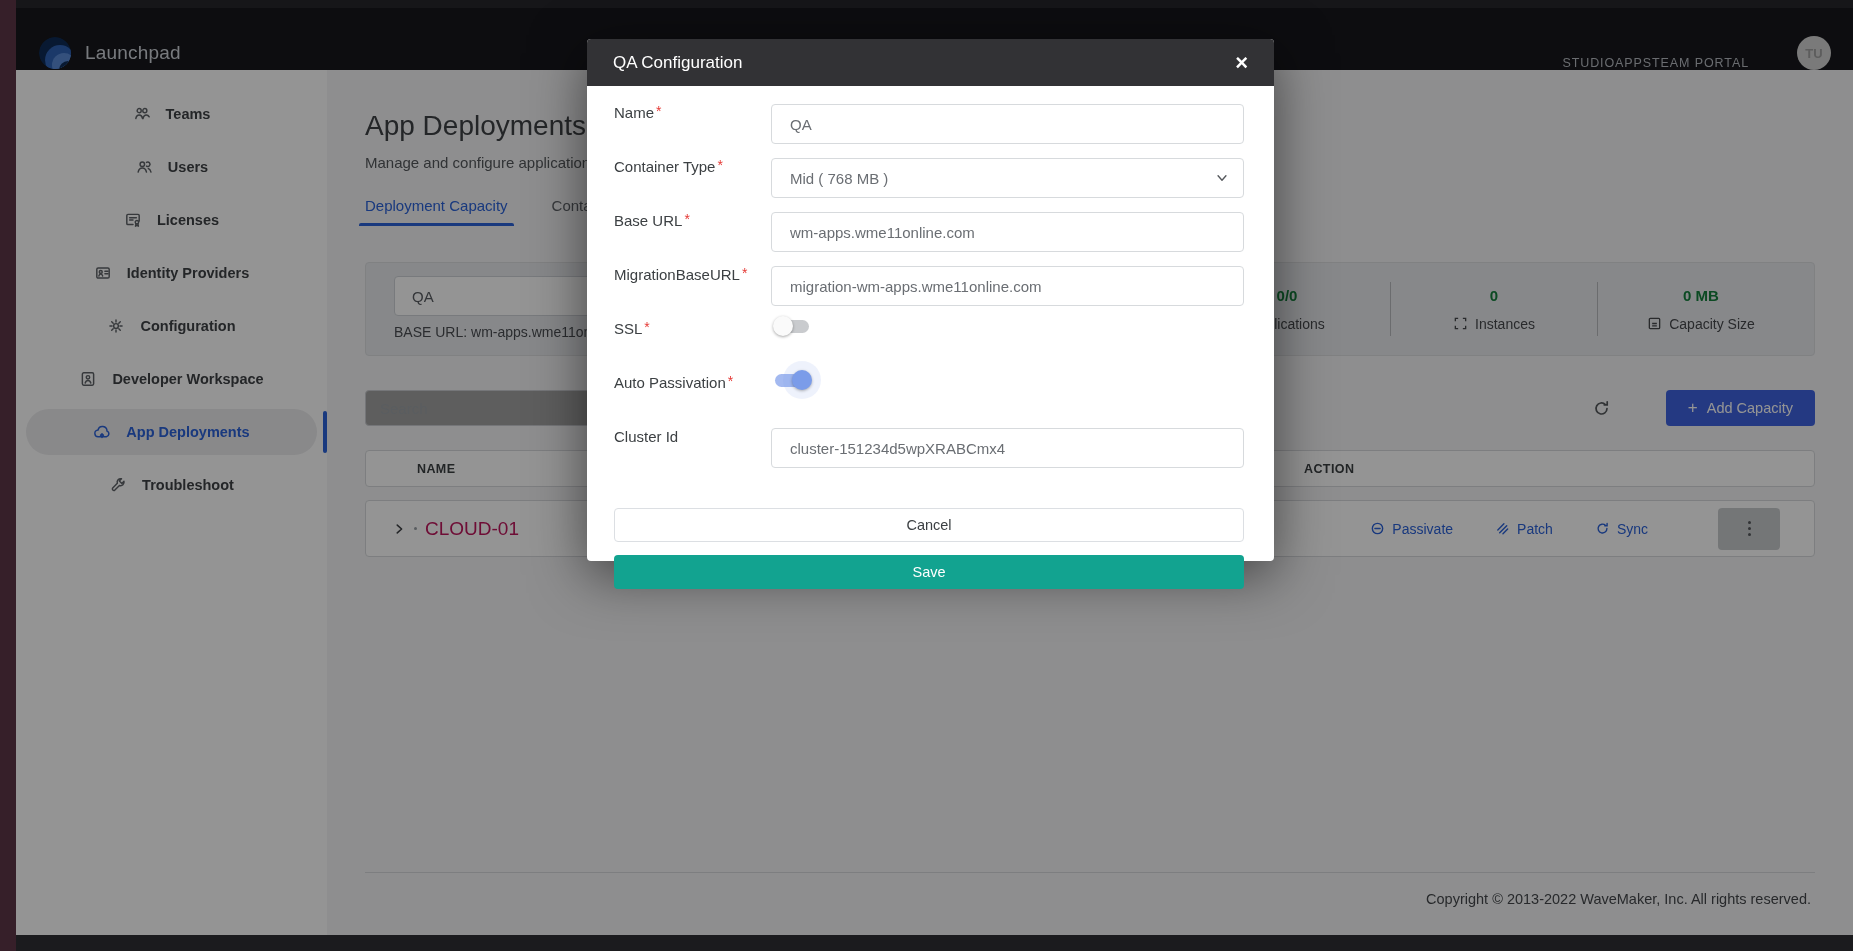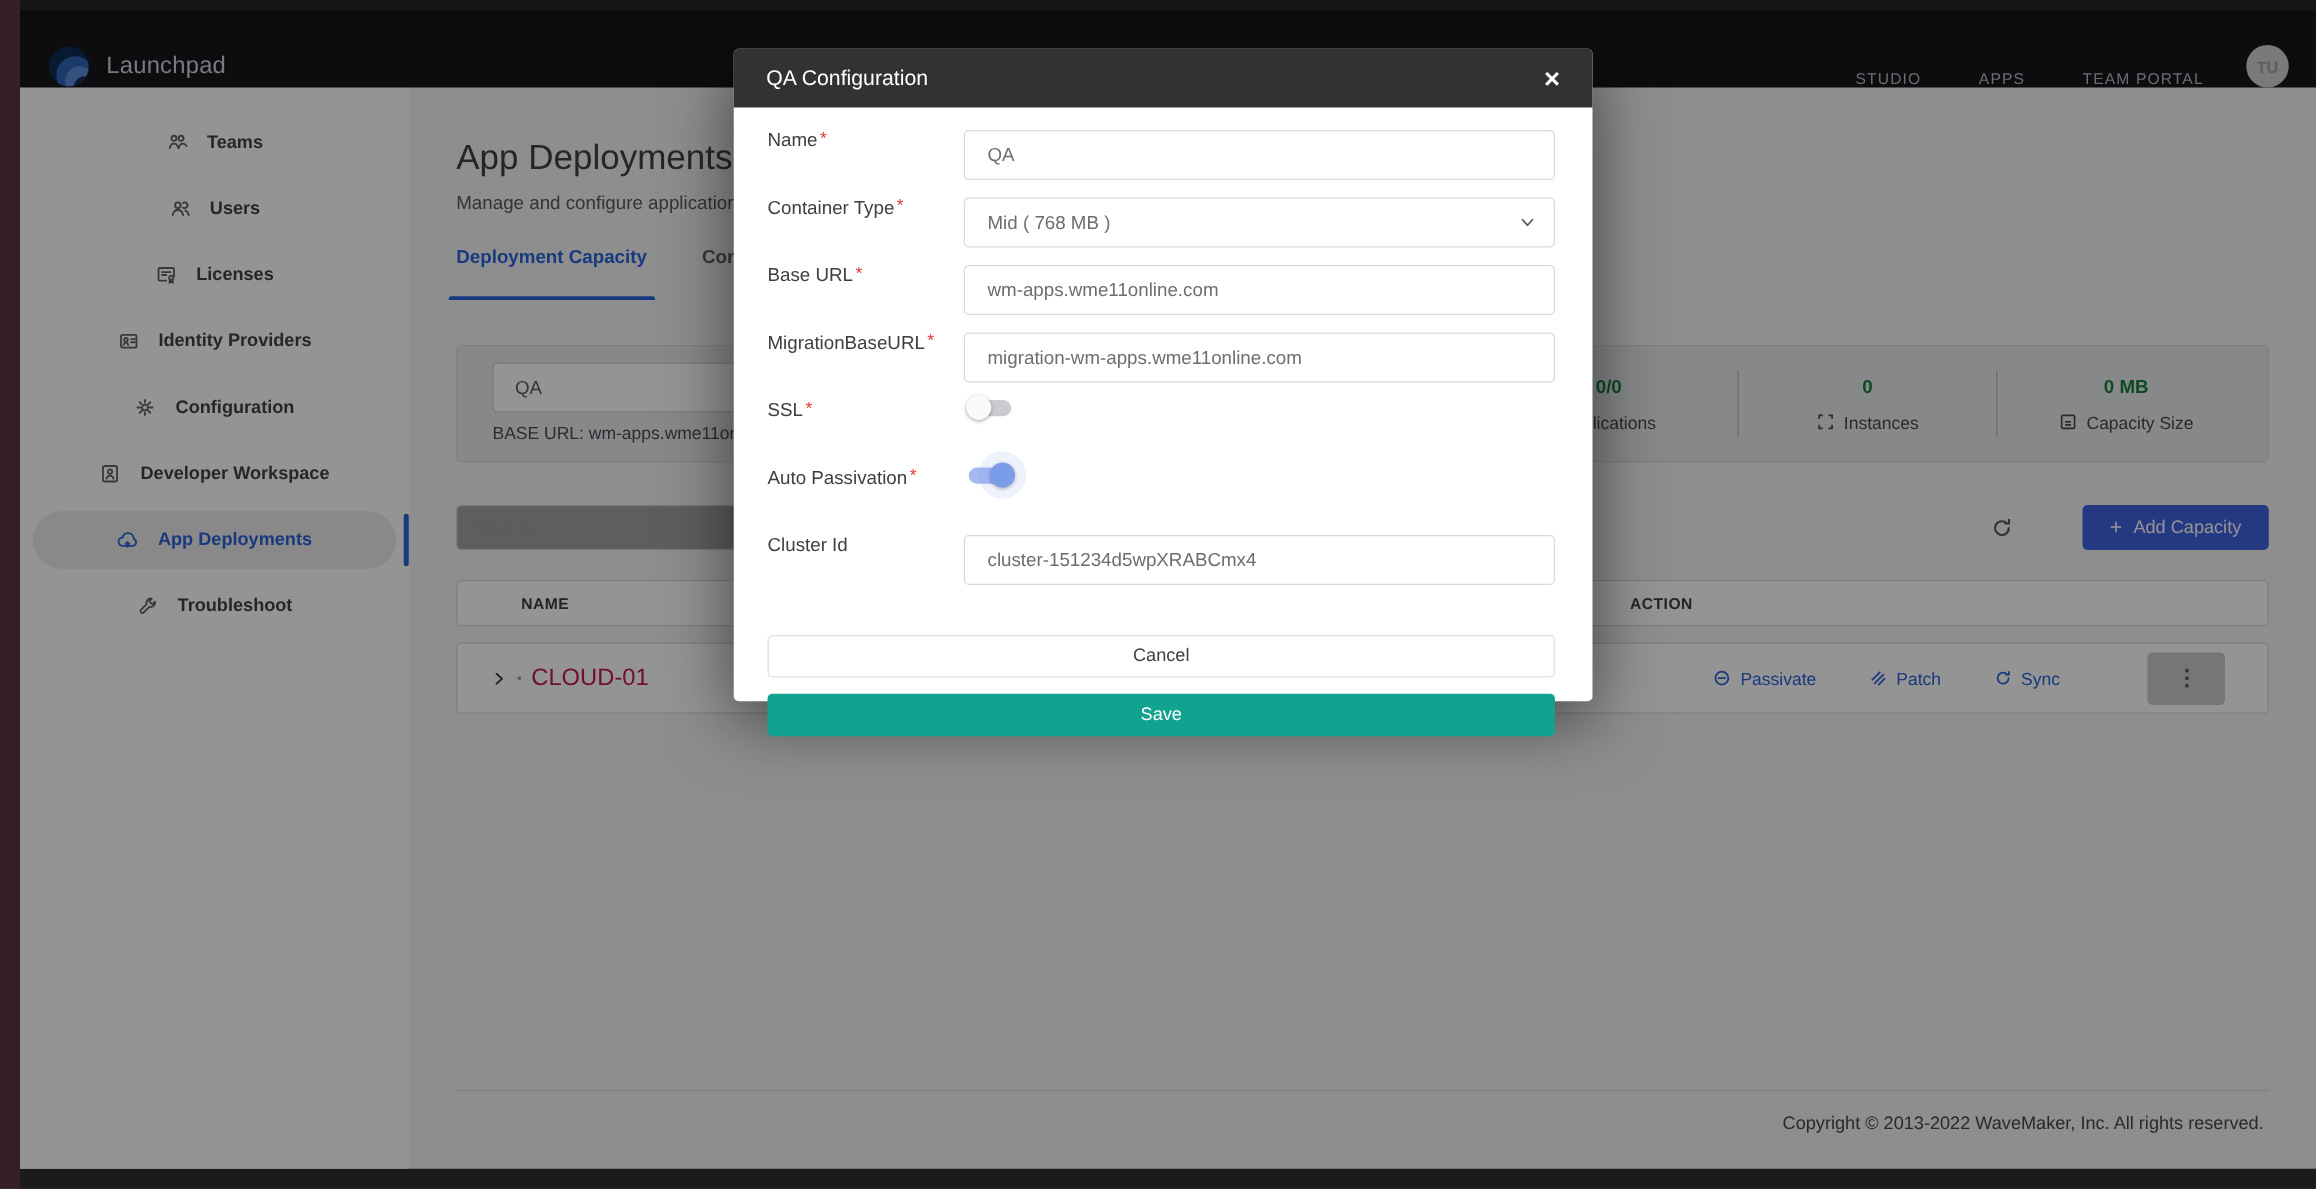--- a/index.html
+++ b/index.html
@@ -11,38 +11,38 @@
   .strip-top { position:absolute; left:0; top:0; width:1853px; height:8px; background:#26262b; }
   .strip-left { position:absolute; left:0; top:0; width:16px; height:951px; background:#5d3648; }
   .strip-bottom { position:absolute; left:16px; bottom:0; width:1837px; height:16px; background:#303034; }
 
   .app { position:absolute; left:16px; top:8px; right:0; bottom:16px; background:#f4f5f6; }
 
   
   .navbar { position:absolute; left:0; right:0; top:0; height:62px; background:#17181c; display:flex; align-items:flex-end; padding:0 22px; z-index:2; }
   .brand { display:flex; align-items:center; gap:13px; cursor:pointer; }
   .brand-name { color:#cfd3da; font-size:19px; letter-spacing:0.2px; }
-  .nav-links { margin-left:auto; display:flex; align-items:center; gap:46px; margin-right:34px; }
+  .nav-links { margin-left:auto; display:flex; align-items:center; margin-right:48px; }
   .nav-link { color:#b7bbc2; font-size:12.5px; letter-spacing:0.9px; cursor:pointer; }
   .avatar { width:34px; height:34px; border-radius:50%; background:#d2d2d2; color:#a0a0a0; font-size:13px; font-weight:bold; display:flex; align-items:center; justify-content:center; cursor:pointer; }
 
   
   .sidebar { position:absolute; top:62px; left:0; width:311px; bottom:0; background:#ffffff; padding-top:14px; z-index:1; }
   .side-item { position:relative; height:46px; margin:7px 10px; padding:0 17px; display:flex; align-items:center; gap:15px; border-radius:24px; font-size:14.5px; font-weight:600; color:#3f4246; cursor:pointer;justify-content:center; }
   .side-item .s-icon { width:18px; height:18px; fill:none; stroke:#5f6368; stroke-width:1.3; stroke-linecap:round; stroke-linejoin:round; flex:none; }
   .side-item.active { background:#ececee; color:#2b62d9; }
   .side-item.active .s-icon { stroke:#2b62d9; }
   .side-item.active::after { content:""; position:absolute; right:-10px; top:2px; bottom:2px; width:4px; background:#2b62d9; border-radius:2px; }
 
   
   .content { position:absolute; top:62px; left:311px; right:0; bottom:0; padding:0 38px; }
   .page-title { margin-top:40px; font-size:28px; color:#3f4246; font-weight:500; }
   .page-sub { margin-top:12px; font-size:15px; color:#55585c; }
   .tabs { margin-top:26px; display:flex; gap:44px; }
-  .tab { font-size:15px; font-weight:700; color:#5f6368; padding-bottom:26px; position:relative; cursor:pointer; }
+  .tab { font-size:15px; font-weight:400; color:#5f6368; padding-bottom:12px; position:relative; cursor:pointer; }
   .tab.active { color:#2b62d9; }
   .tab.active::after { content:""; position:absolute; left:-6px; right:-6px; bottom:0; height:3px; background:#2b62d9; border-radius:2px 2px 0 0; }
 
   .cap-panel { margin-top:36px; height:94px; background:#e9ebee; border:1px solid #dcdee1; border-radius:4px; padding:13px 28px; display:flex; }
   .cap-left { width:430px; }
   .cap-name-box { width:300px; height:40px; background:#fff; border:1px solid #cfd3d8; border-radius:4px; display:flex; align-items:center; padding:0 17px; font-size:15px; color:#5a5e63; cursor:text; }
   .cap-baseurl { margin-top:8px; font-size:14px; color:#4a4d52; white-space:nowrap; }
   .cap-stats { margin-left:auto; display:flex; align-items:center; width:578px; }
   .stat { width:158px; text-align:center; }
   .stat-val { font-size:15px; font-weight:bold; color:#15803d; }

